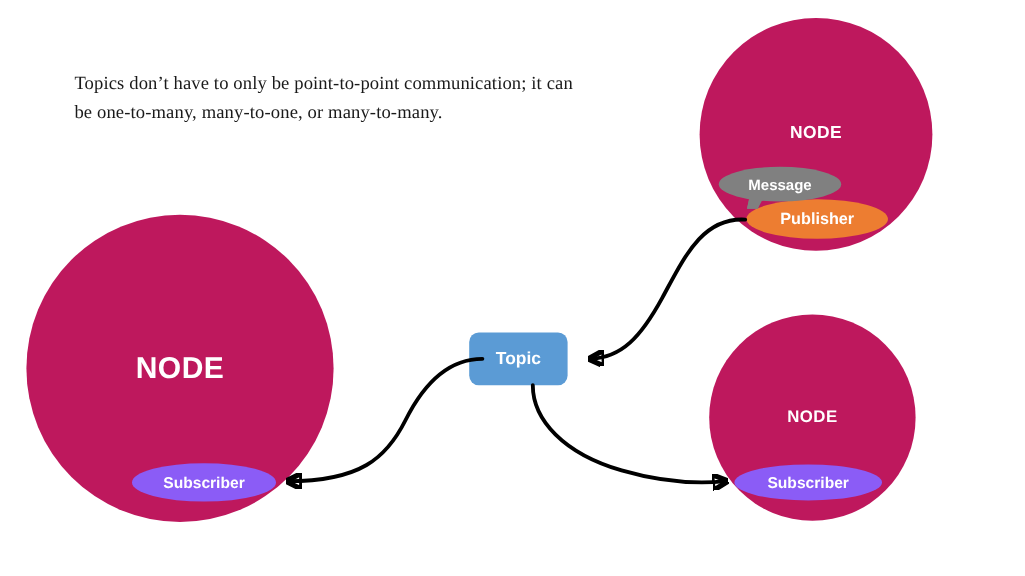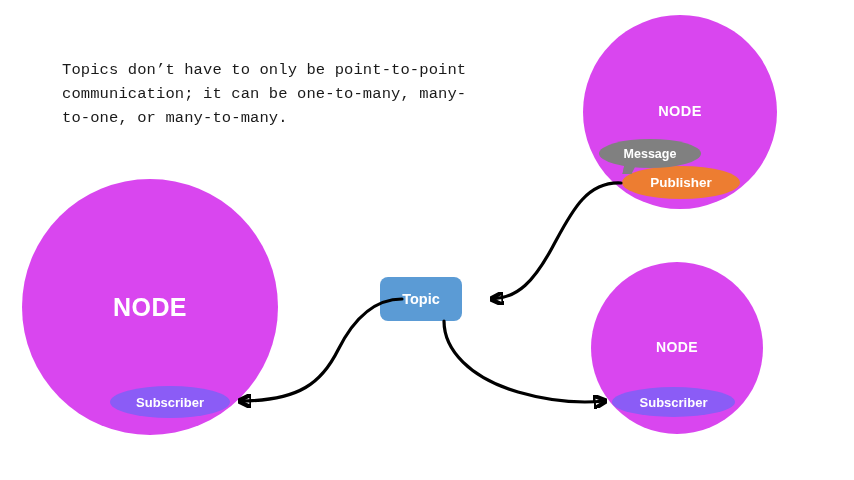--- a/index.html
+++ b/index.html
@@ -21,29 +21,29 @@
 
   
   .caption {
     position: absolute;
     left: 62px;
     top: 58px;
     width: 420px;
     font-size: 15.5px;
     line-height: 1.55;
     color: #1a1a1a;
-    font-family: Liberation Mono, monospace;
+    font-family: Liberation Serif, serif;
     letter-spacing: 0.1px;
   }
 
   
   .node-circle {
     position: absolute;
     border-radius: 50%;
-    background: #d946ef;
+    background: #be185d;
   }
   .node-label {
     position: absolute;
     width: 100%;
     text-align: center;
     color: #ffffff;
     font-weight: bold;
     font-family: "Liberation Sans", sans-serif;
     letter-spacing: 0.4px;
     pointer-events: none;
@@ -146,21 +146,21 @@
     left: 612px;
     top: 387px;
     width: 123px;
     height: 30px;
     font-size: 13px;
   }
 
   
   #topic-box {
     position: absolute;
-    left: 380px;
+    left: 391px;
     top: 277px;
     width: 82px;
     height: 44px;
     background: #5b9bd5;
     border-radius: 8px;
     display: flex;
     align-items: center;
     justify-content: center;
     color: #ffffff;
     font-weight: bold;

